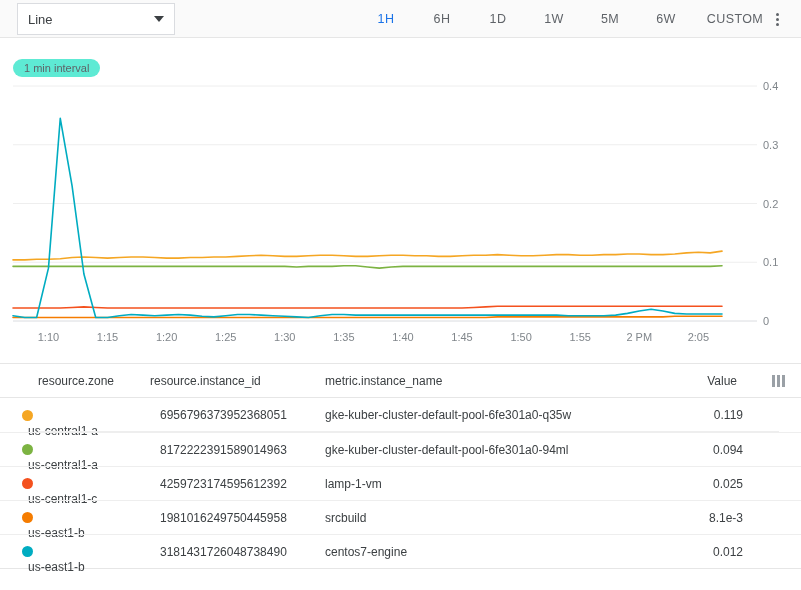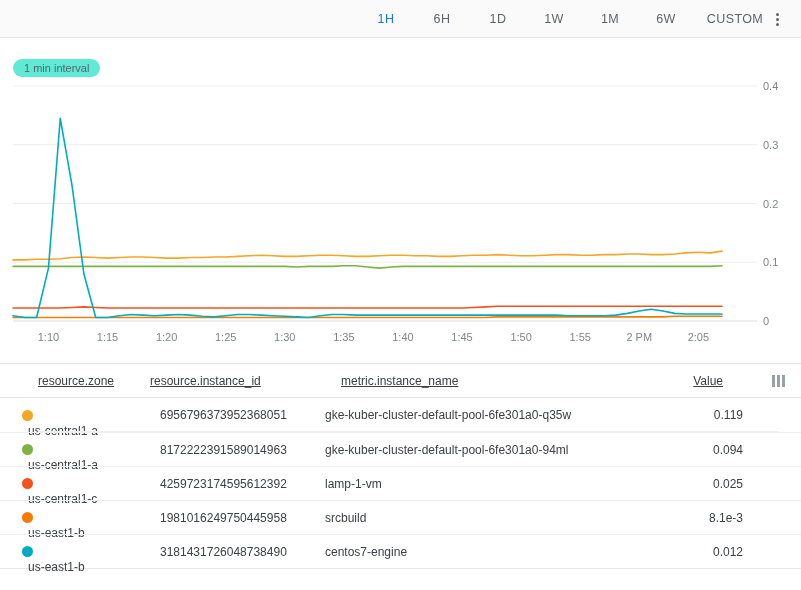--- a/index.html
+++ b/index.html
@@ -130,26 +130,25 @@
     height: 34px;
     display: flex;
     align-items: center;
     position: relative;
     border-bottom: 1px solid #e6e6e6;
   }
   .th {
     font-size: 12px;
     color: #3c4043;
     position: absolute;
-    text-decoration: underline;
   }
   .th.c0 { left: 38px; }
   .th.c1 { left: 150px; }
-  .th.c2 { left: 341px; }
-  .th.val { right: 78px; }
+  .th.c2 { left: 325px; }
+  .th.val { right: 64px; }
   .col-icon {
     position: absolute;
     right: 16px;
     display: flex; gap: 2px;
     cursor: pointer;
   }
   .col-icon i { width: 3px; height: 12px; background: #9aa0a6; display: block; }
 
   .row {
     height: 34px;
@@ -183,26 +182,30 @@
   .table-bottom-line {
     width: 801px; height: 1px; background: #e6e6e6;
   }
 </style>
 </head>
 <body>
 
 <div class="app">
 
   <div class="toolbar">
+    <div class="chart-type-select">
+      <span class="chart-type-label">Line</span>
+      <span class="caret"></span>
+    </div>
     <div class="ranges" id="ranges">
         <button class="range-btn active">1H</button>
         <button class="range-btn">6H</button>
         <button class="range-btn">1D</button>
         <button class="range-btn">1W</button>
-        <button class="range-btn">1M</button>
+        <button class="range-btn">5M</button>
         <button class="range-btn">6W</button>
         <button class="range-btn wide">CUSTOM</button>
       </div>
     <div class="kebab">
         <i></i>
         <i></i>
         <i></i>
       </div>
   </div>
 

